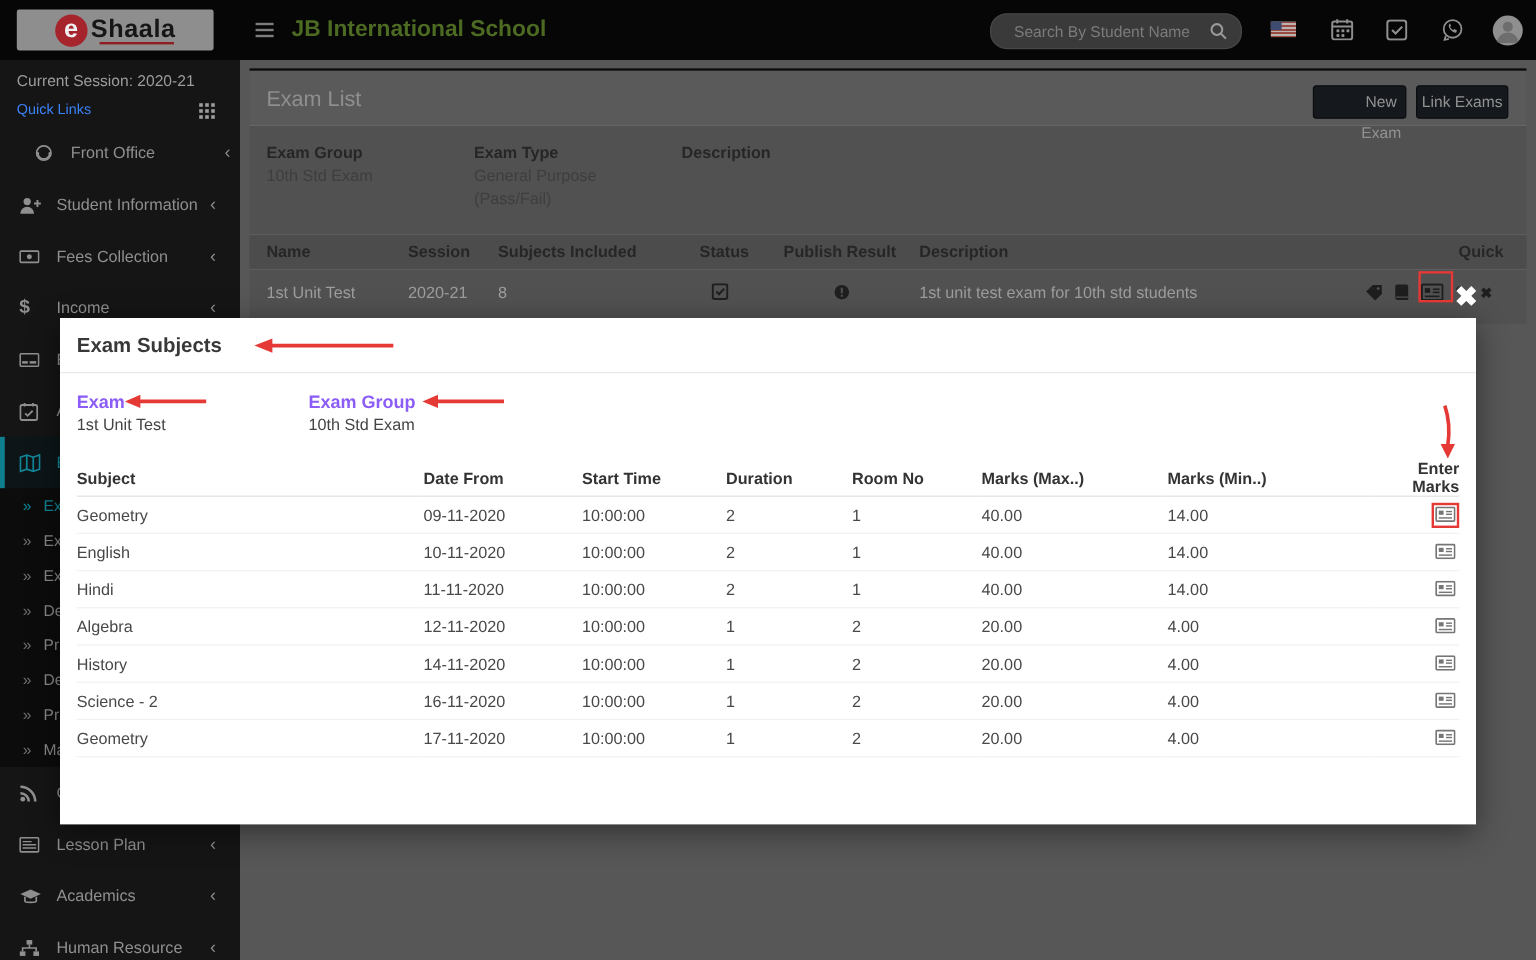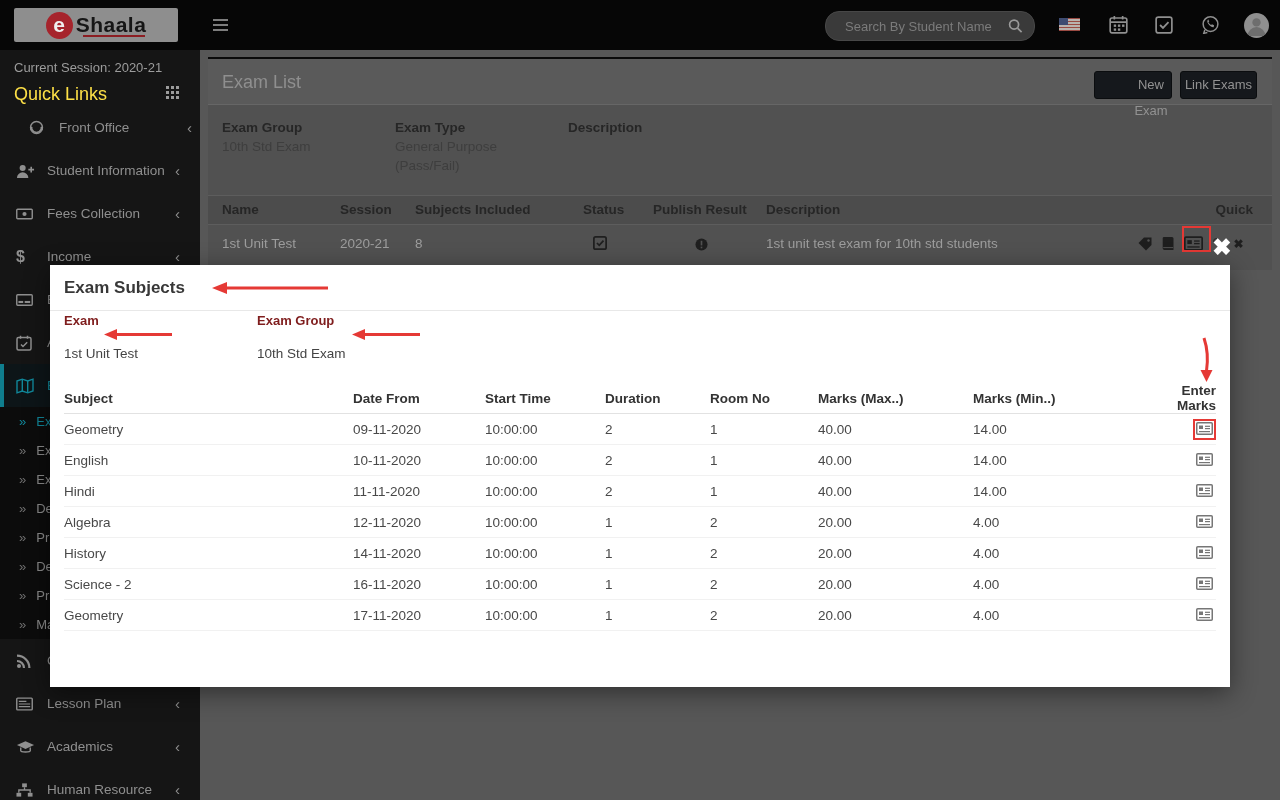--- a/index.html
+++ b/index.html
@@ -27,21 +27,21 @@
   .hdr-ic{position:absolute;top:15px;color:#8f8f8f;cursor:pointer;}
   .flag{position:absolute;left:1059px;top:18px;width:21px;height:13px;cursor:pointer;
         background:repeating-linear-gradient(#9a4a42 0 1.5px,#b9b2ae 1.5px 3px);}
   .flag::before{content:'';position:absolute;left:0;top:0;width:9px;height:7px;background:#3e4b71;}
   .avatar{position:absolute;left:1244px;top:13px;width:25px;height:25px;border-radius:50%;
           background:#8f8f8f;overflow:hidden;cursor:pointer;}
 
   
   .sidebar{position:absolute;left:0;top:50px;width:200px;height:750px;background:#151515;z-index:5;}
   .session{position:absolute;left:14px;top:10px;font-size:13px;color:#9c9c9c;}
-  .quicklinks{position:absolute;left:14px;top:34px;font-size:18px;color:#fde047;cursor:pointer;}
+  .quicklinks{position:absolute;left:14px;top:34px;font-size:12px;color:#3b82f6;cursor:pointer;}
   .grid-icon{position:absolute;left:166px;top:36px;width:3px;height:3px;background:#9c9c9c;
      box-shadow:5px 0 0 #9c9c9c,10px 0 0 #9c9c9c,0 5px 0 #9c9c9c,5px 5px 0 #9c9c9c,
      10px 5px 0 #9c9c9c,0 10px 0 #9c9c9c,5px 10px 0 #9c9c9c,10px 10px 0 #9c9c9c;cursor:pointer;}
   .menu-item{position:absolute;left:0;width:200px;height:43px;display:flex;align-items:center;
              padding-left:16px;box-sizing:border-box;color:#8f8f8f;cursor:pointer;}
   .menu-item .mi-ic{width:20px;height:18px;margin-right:11px;display:flex;align-items:center;}
   .menu-item .mi-label{font-size:13.5px;}
   .menu-item .mi-chev{position:absolute;right:20px;font-size:15px;color:#8f8f8f;}
   .menu-item.active{background:#0d1518;border-left:4px solid #0f7e8e;padding-left:12px;color:#11879a;}
   .menu-item.active .mi-chev{color:#11879a;}
@@ -79,21 +79,21 @@
   
   .footer{position:absolute;left:200px;top:779px;width:1080px;height:21px;background:#575757;
           border-top:1px solid #656565;box-sizing:border-box;z-index:2;}
   .copyright{position:absolute;right:35px;top:0;line-height:19px;font-size:11px;color:#303030;}
 
   
   .modal{position:absolute;left:50px;top:265px;width:1180px;height:422px;background:#fff;z-index:30;
          box-shadow:0 6px 24px rgba(0,0,0,.45);}
   .m-title{position:absolute;left:14px;top:13px;font-size:17px;font-weight:bold;color:#383838;}
   .m-divider{position:absolute;left:0;top:45px;width:100%;height:1px;background:#e8e8e8;}
-  .m-label{position:absolute;top:48px;font-size:13px;font-weight:bold;color:#7f1d1d;}
+  .m-label{position:absolute;top:62px;font-size:15px;font-weight:bold;color:#8b5cf6;}
   .m-val{position:absolute;top:81px;font-size:13.5px;color:#444;}
   .m-close{position:absolute;left:1209px;top:233px;width:26px;height:28px;color:#fff;font-size:23px;
            font-weight:bold;z-index:40;cursor:pointer;text-align:center;line-height:28px;}
   .mtable{position:absolute;left:14px;top:118px;width:1152px;border-collapse:collapse;table-layout:fixed;}
   .mtable th{height:30px;text-align:left;font-size:13.5px;font-weight:bold;color:#333;
              border-bottom:1px solid #e2e2e2;padding:0;}
   .mtable td{height:30px;font-size:13.5px;color:#484848;border-bottom:1px solid #f1f1f1;padding:0;}
   .mtable th:last-child,.mtable td:last-child{text-align:right;}
   .vcard-wrap{display:inline-block;padding:3px 3px 1px 3px;cursor:pointer;}
   .vcard-wrap.red-box{border:2px solid #e53935;padding:1px 1px 0px 1px;}
@@ -111,20 +111,21 @@
   <div class="topbar">
     <div class="logo-box">
       <div class="logo-e">e</div>
       <div class="logo-rest">Shaala</div>
     </div>
     <div class="hamburger">
         <i></i>
         <i></i>
         <i></i>
       </div>
+    <div class="school-name">JB International School</div>
     <div class="searchbox">
       <input type="text" placeholder="Search By Student Name" style="">
       <span class="search-ic">
         <svg width="15" height="16" viewBox="0 0 16 16">
             <circle cx="6.5" cy="6.5" r="4.8" fill="none" stroke="#9a9a9a" stroke-width="1.8"></circle>
             <path d="M10.2 10.2 L14.5 14.6" stroke="#9a9a9a" stroke-width="1.8"></path>
           </svg>
       </span>
     </div>
     <div class="flag"></div>

